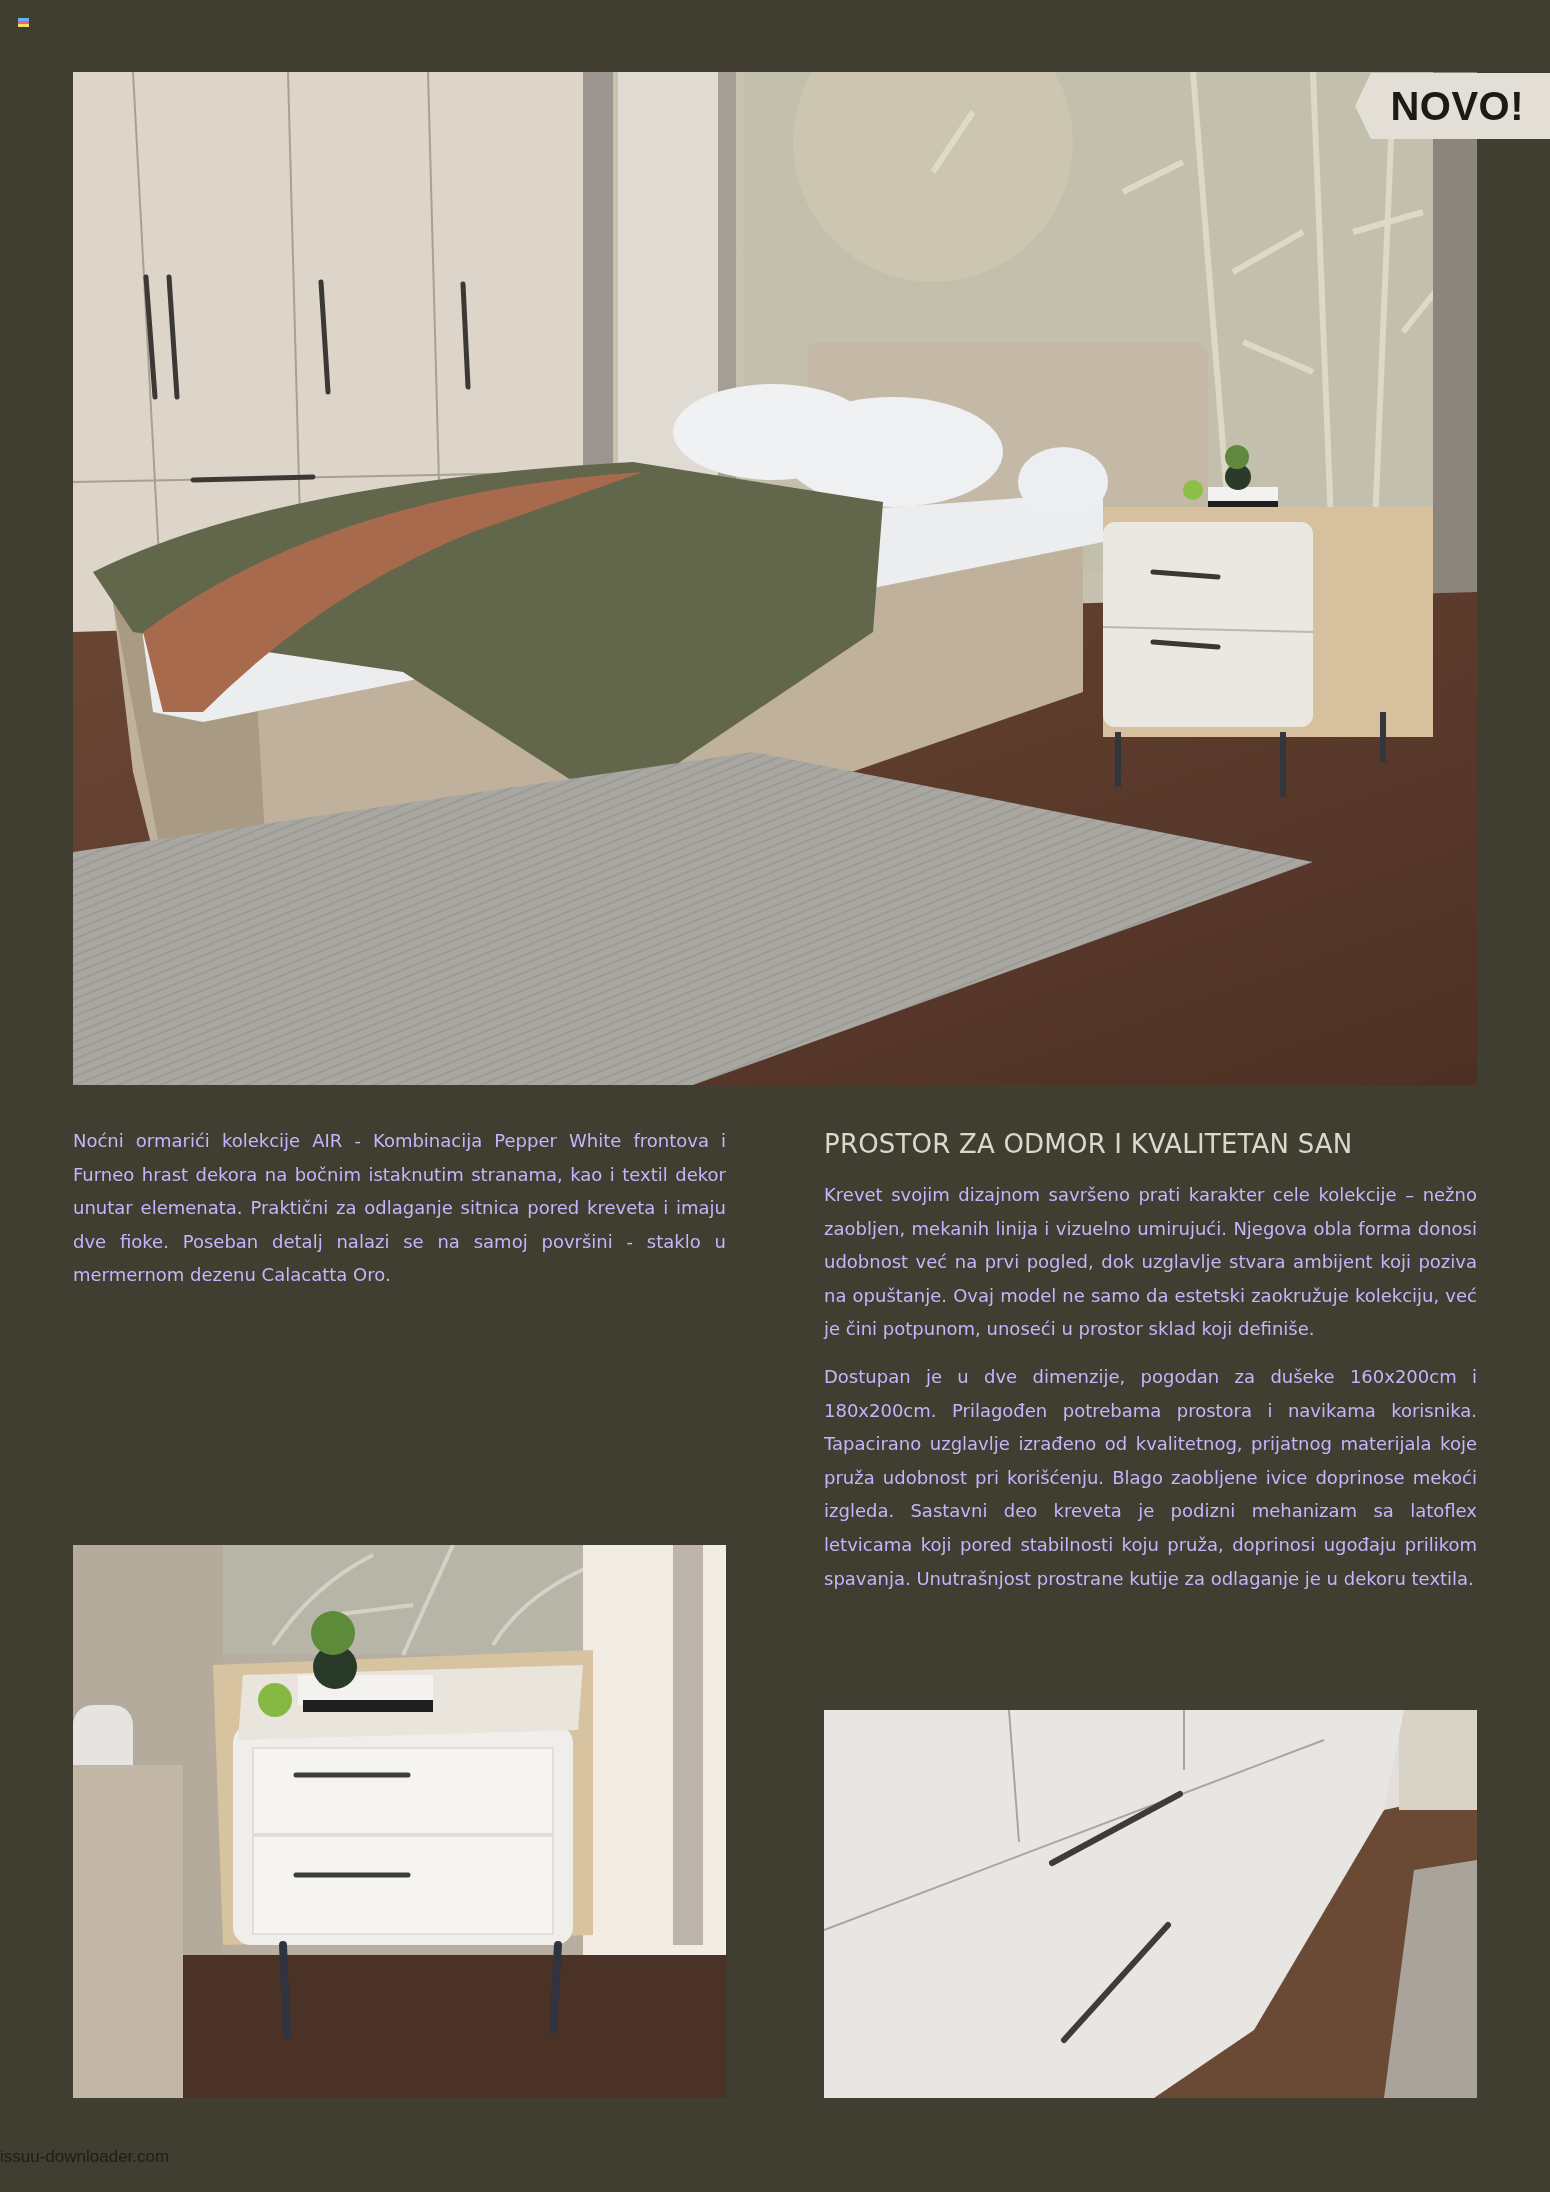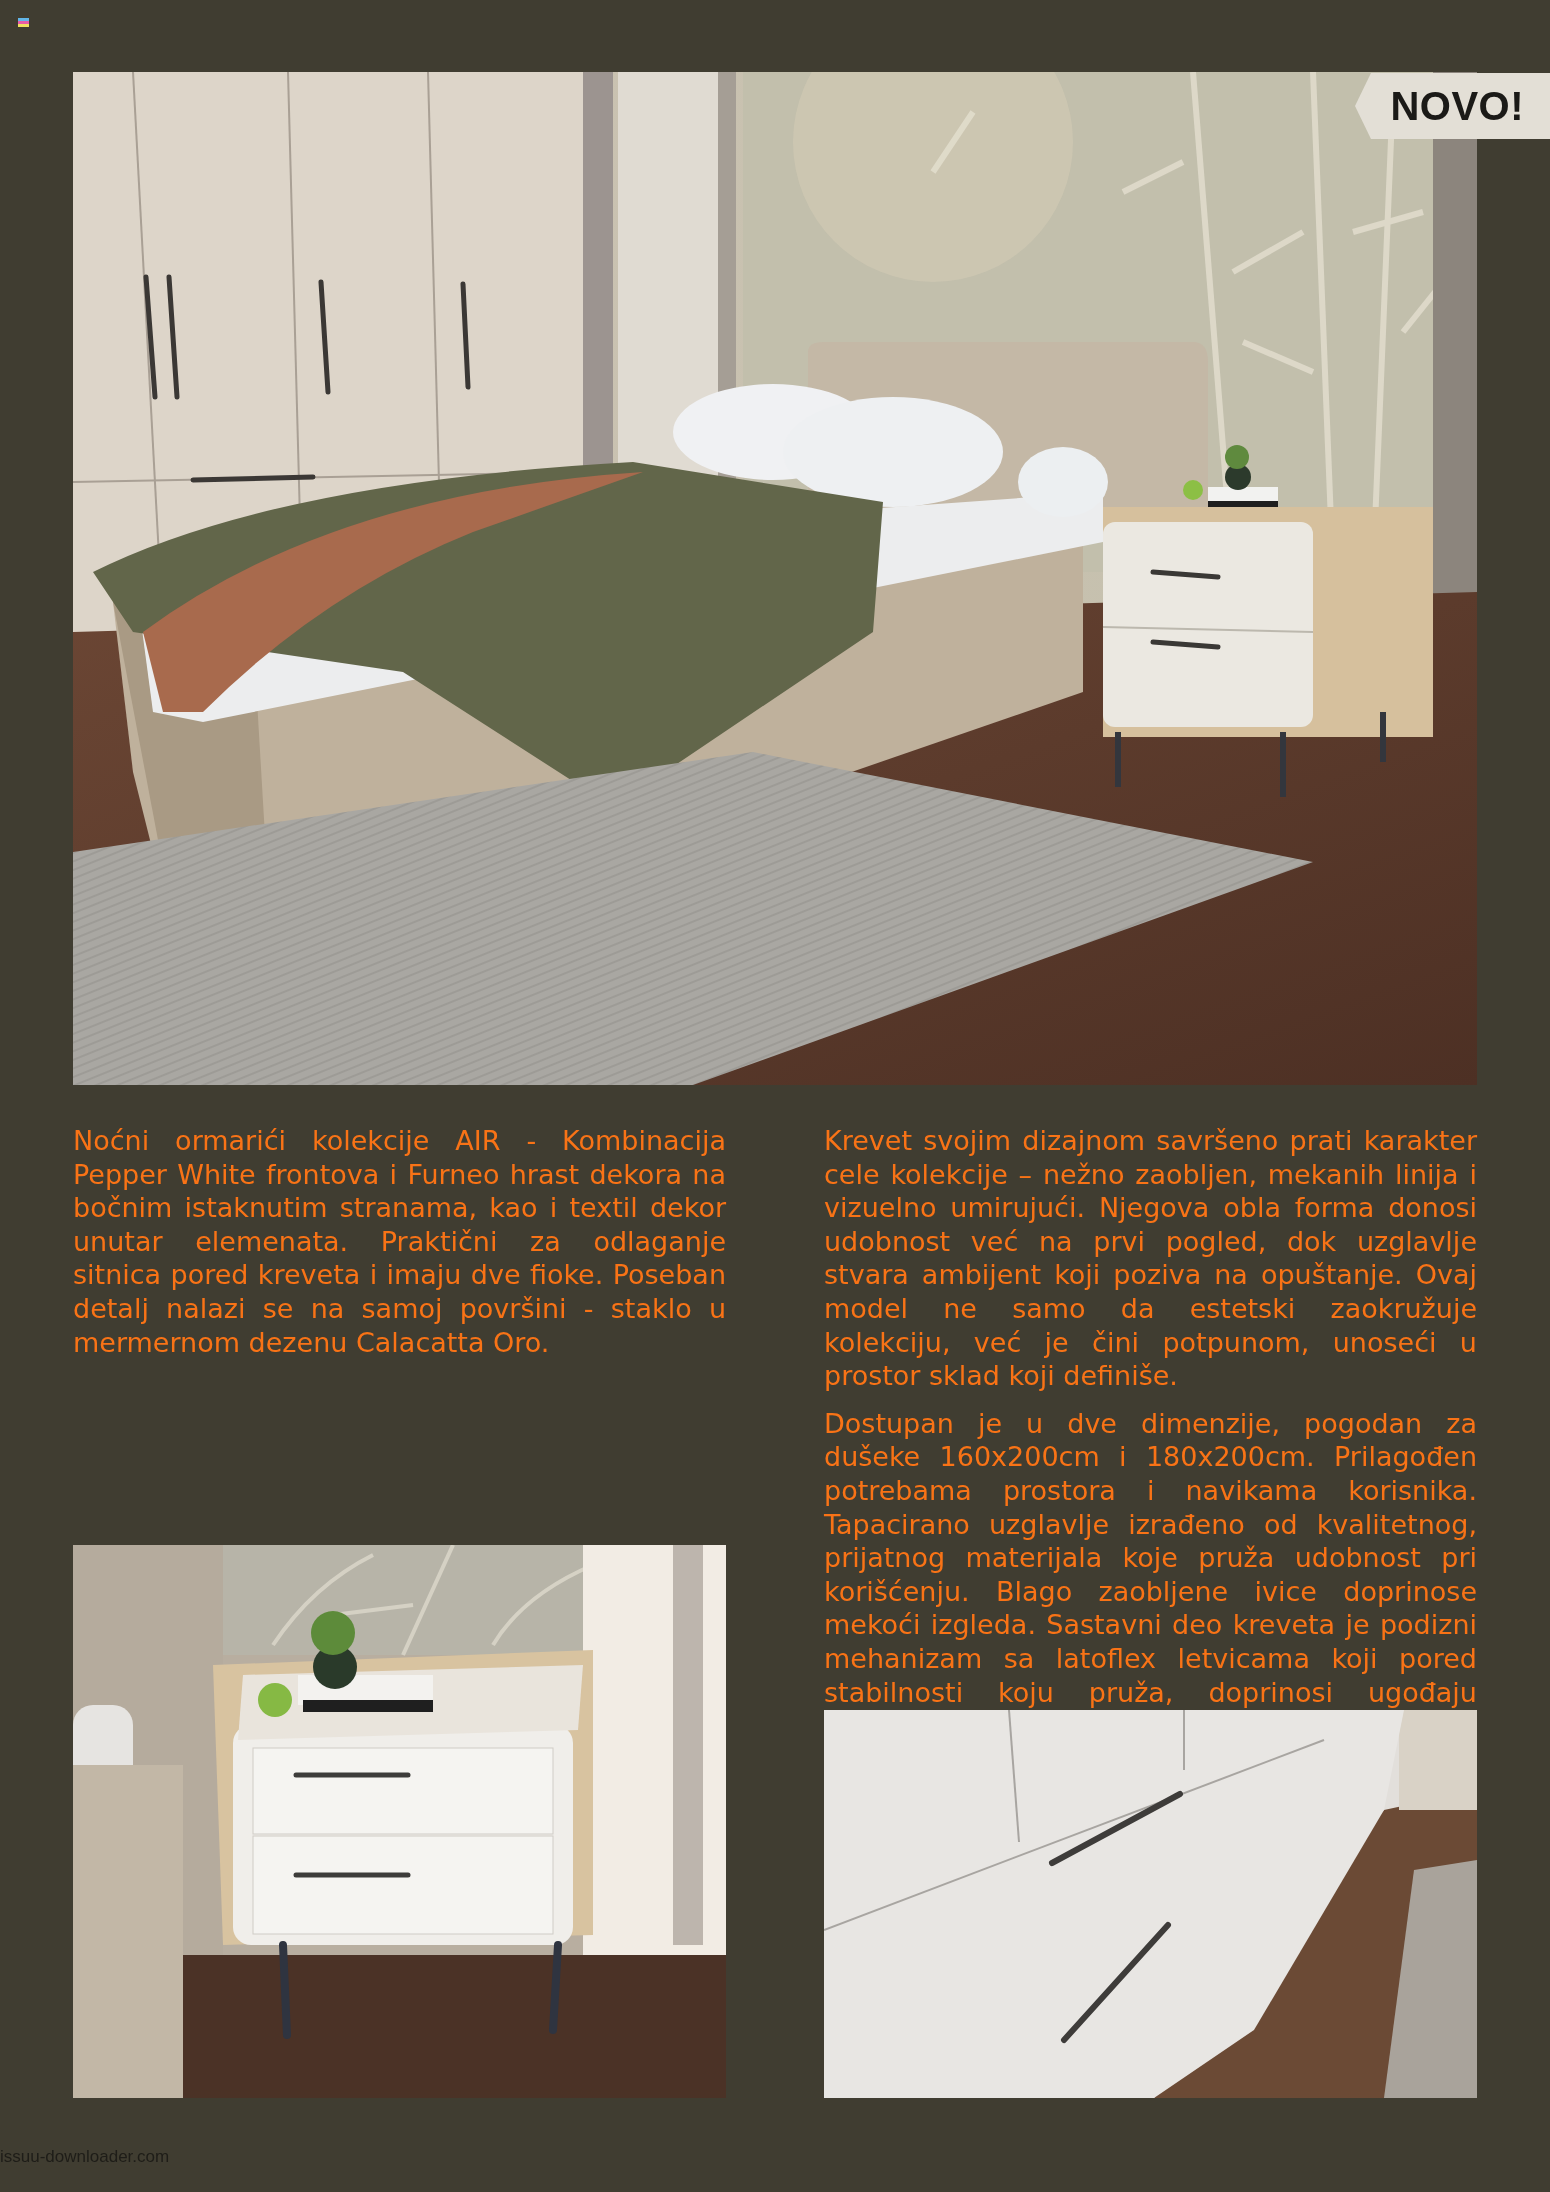--- a/index.html
+++ b/index.html
@@ -29,22 +29,22 @@
 
   
   .col { width: 653px; }
   .col-left { left: 73px; top: 1124px; }
   .col-right { left: 824px; top: 1124px; }
   .col h2 {
     margin: 0 0 14px 0; font-weight: 400; font-size: 26px; line-height: 40px;
     color: #ddd8cc; letter-spacing: 0.2px; white-space: nowrap;
   }
   .col p {
-    margin: 0 0 14px 0; font-size: 27px; line-height: 33.6px;
-    text-align: justify; color: #f97316;
+    margin: 0 0 14px 0; font-size: 18px; line-height: 33.6px;
+    text-align: justify; color: #c4b5fd;
   }
 
   .photo { overflow: hidden; }
   .photo-left { left: 73px; top: 1545px; width: 653px; height: 553px; background: #b9b0a3; }
   .photo-right { left: 824px; top: 1710px; width: 653px; height: 388px; background: #e0ddd8; }
 
   .watermark {
     left: 0; top: 2147px; font-family: Liberation Sans, sans-serif;
     font-size: 17px; color: #1e1d18; white-space: nowrap;
   }
@@ -152,20 +152,21 @@
 
 <div class="abs novo">
   <span>NOVO!</span>
 </div>
 
 <div class="abs col col-left">
   <p>Noćni ormarići kolekcije AIR - Kombinacija Pepper White frontova i Furneo hrast dekora na bočnim istaknutim stranama, kao i textil dekor unutar elemenata. Praktični za odlaganje sitnica pored kreveta i imaju dve fioke. Poseban detalj nalazi se na samoj površini - staklo u mermernom dezenu Calacatta Oro.</p>
 </div>
 
 <div class="abs col col-right">
+  <h2>PROSTOR ZA ODMOR I KVALITETAN SAN</h2>
   <p>Krevet svojim dizajnom savršeno prati karakter cele kolekcije – nežno zaobljen, mekanih linija i vizuelno umirujući. Njegova obla forma donosi udobnost već na prvi pogled, dok uzglavlje stvara ambijent koji poziva na opuštanje. Ovaj model ne samo da estetski zaokružuje kolekciju, već je čini potpunom, unoseći u prostor sklad koji definiše.</p>
   <p>Dostupan je u dve dimenzije, pogodan za dušeke 160x200cm i 180x200cm. Prilagođen potrebama prostora i navikama korisnika. Tapacirano uzglavlje izrađeno od kvalitetnog, prijatnog materijala koje pruža udobnost pri korišćenju. Blago zaobljene ivice doprinose mekoći izgleda. Sastavni deo kreveta je podizni mehanizam sa latoflex letvicama koji pored stabilnosti koju pruža, doprinosi ugođaju prilikom spavanja. Unutrašnjost prostrane kutije za odlaganje je u dekoru textila.</p>
 </div>
 
 <div class="abs photo photo-left" title="White bedside table with two drawers, oak sides, plant and books on top">
   <svg width="653" height="553" viewBox="0 0 653 553">
     <rect width="653" height="553" fill="#b8aea0"></rect>
 
     <rect x="150" y="0" width="370" height="110" fill="#b7b4a8"></rect>
     <g stroke="#ddd9cc" stroke-width="4" fill="none" opacity="0.8">

